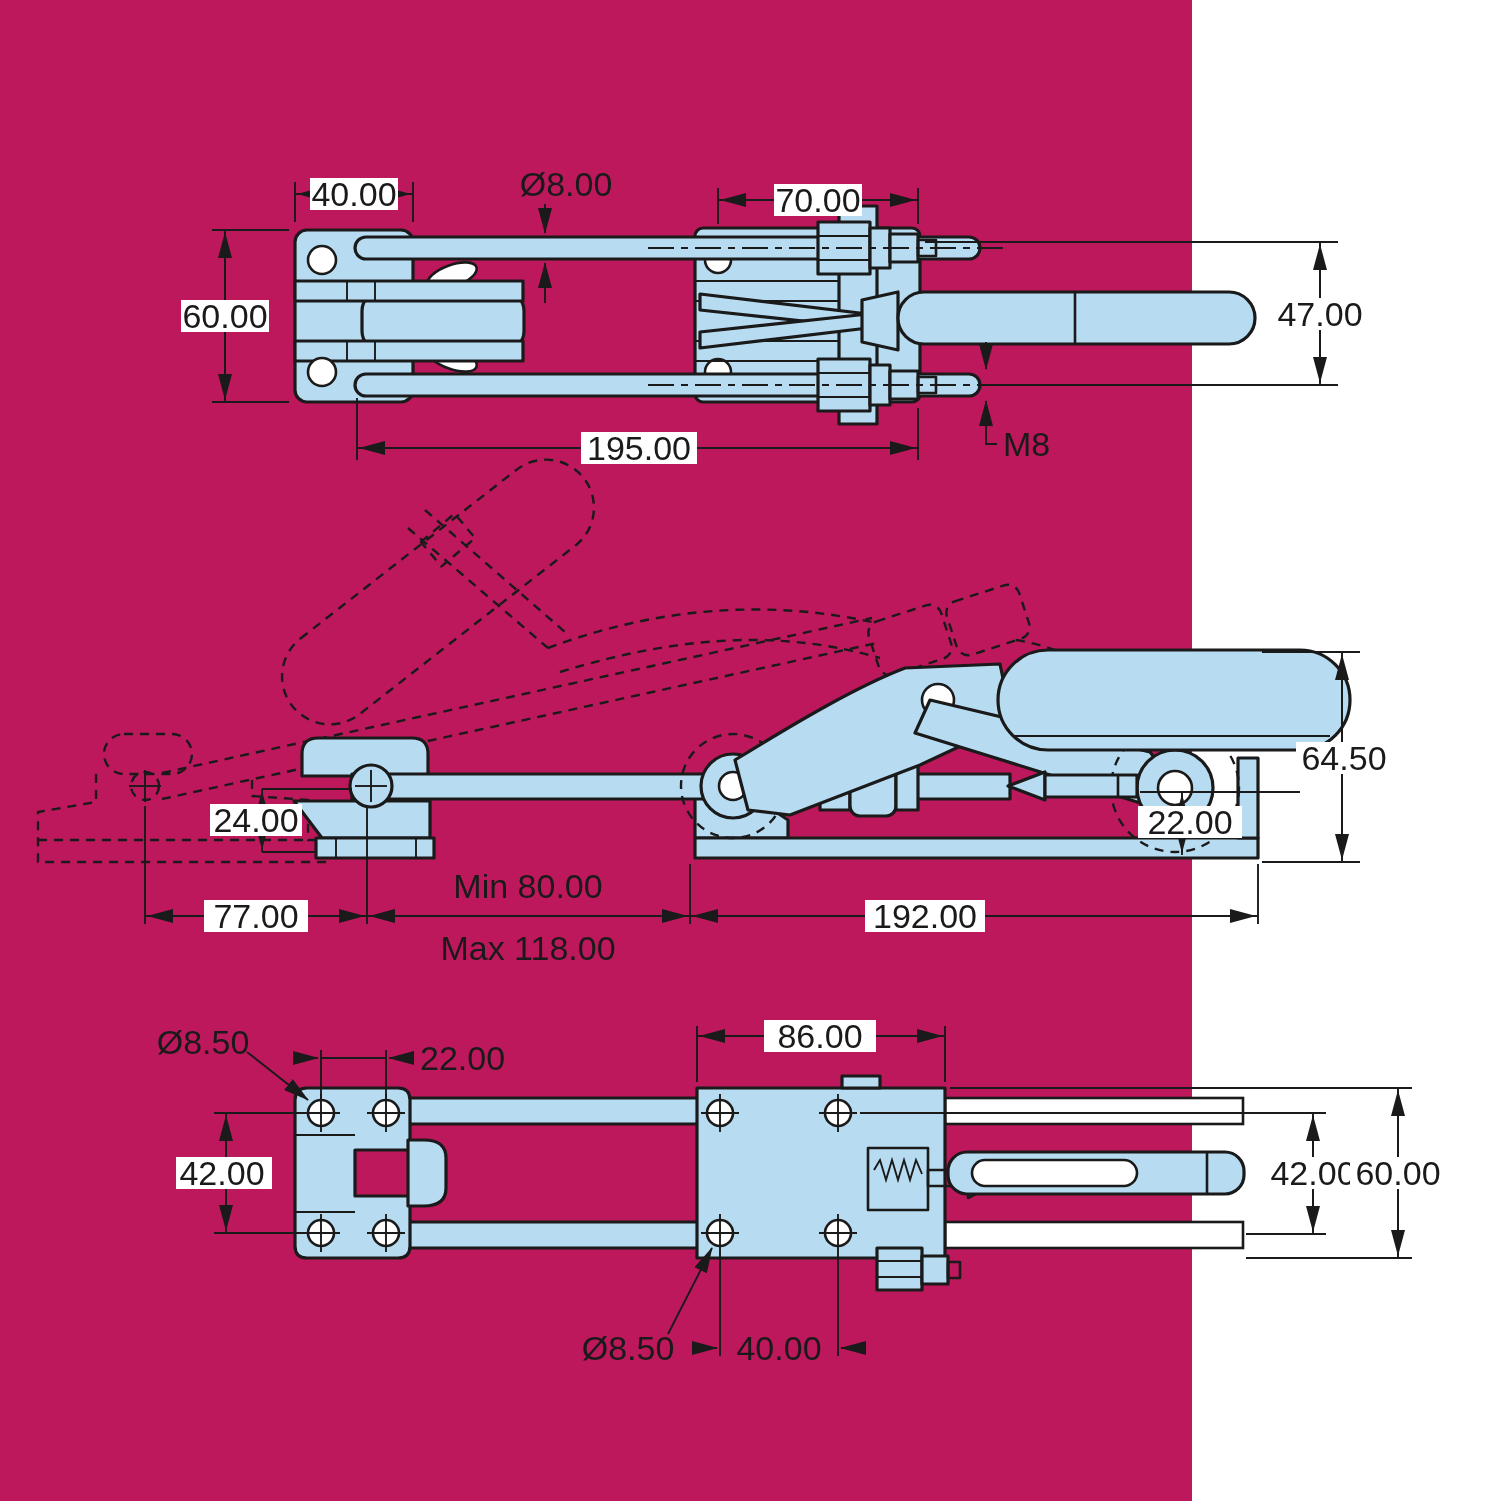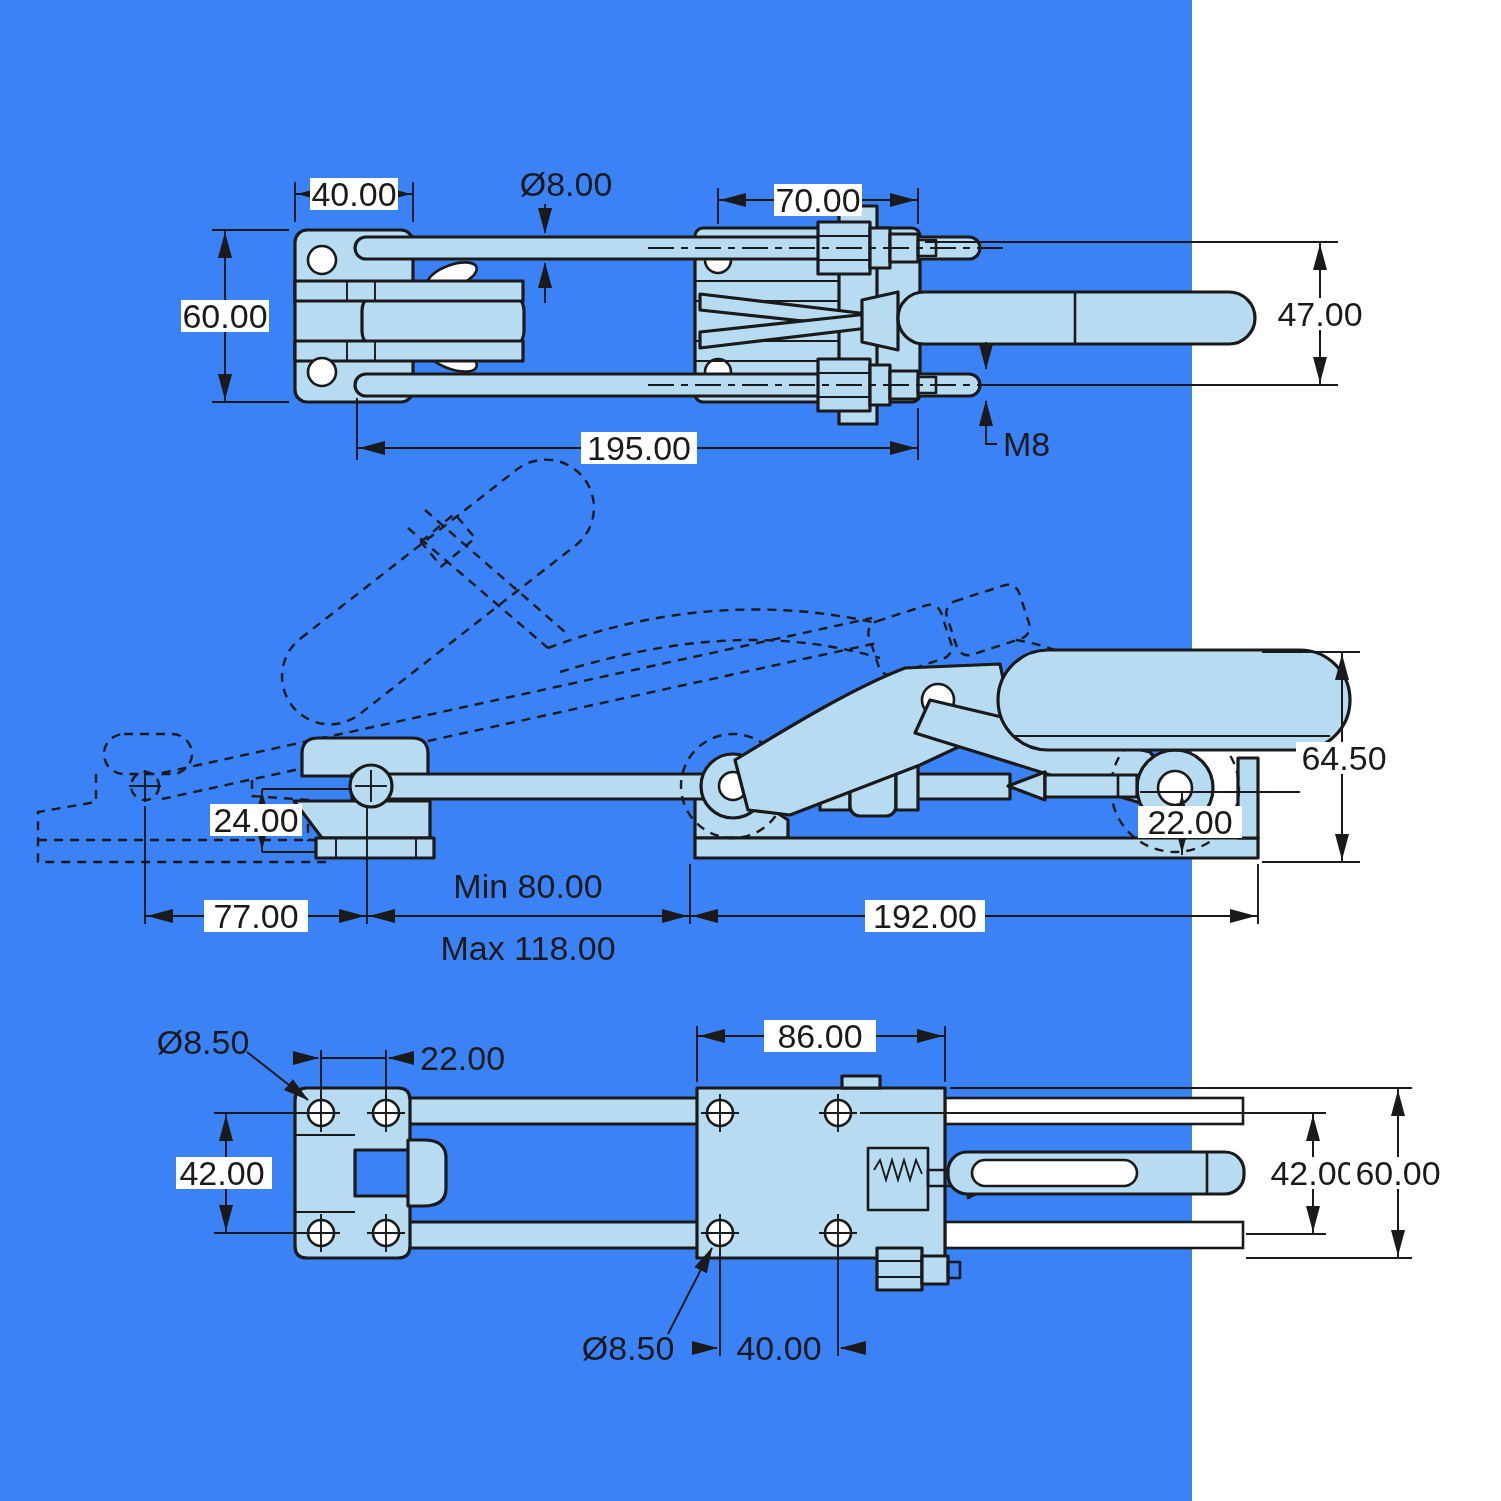--- a/index.html
+++ b/index.html
@@ -1,16 +1,16 @@
 <!DOCTYPE html>
 <html><head>
 <meta charset="utf-8">
 <style>
   html,body{margin:0;padding:0;background:#fff;}
-  .stage{width:1192px;height:1501px;background:#3b82f6;position:relative;font-family:"Liberation Sans",sans-serif;}
+  .stage{width:1192px;height:1501px;background:#be185d;position:relative;font-family:"Liberation Sans",sans-serif;}
   svg{display:block}
   .p{fill:#b7dcf2;stroke:#1a1a1a;stroke-width:3.2;stroke-linejoin:round;}
   .w{fill:#ffffff;stroke:#1a1a1a;stroke-width:2.6;}
   .o{fill:none;stroke:#1a1a1a;stroke-width:2.6;stroke-linejoin:round;}
   .t{fill:none;stroke:#1a1a1a;stroke-width:1.9;}
   .d{fill:none;stroke:#1a1a1a;stroke-width:2.4;stroke-dasharray:9 7;stroke-linejoin:round;}
   .c{fill:none;stroke:#1a1a1a;stroke-width:1.8;stroke-dasharray:26 7 7 7;}
   .lbl{font:34px "Liberation Sans",sans-serif;fill:#1a1a1a;text-anchor:middle;dominant-baseline:central;}
   .lbl.start{text-anchor:start;}
   .bg{fill:#ffffff;stroke:none;}

